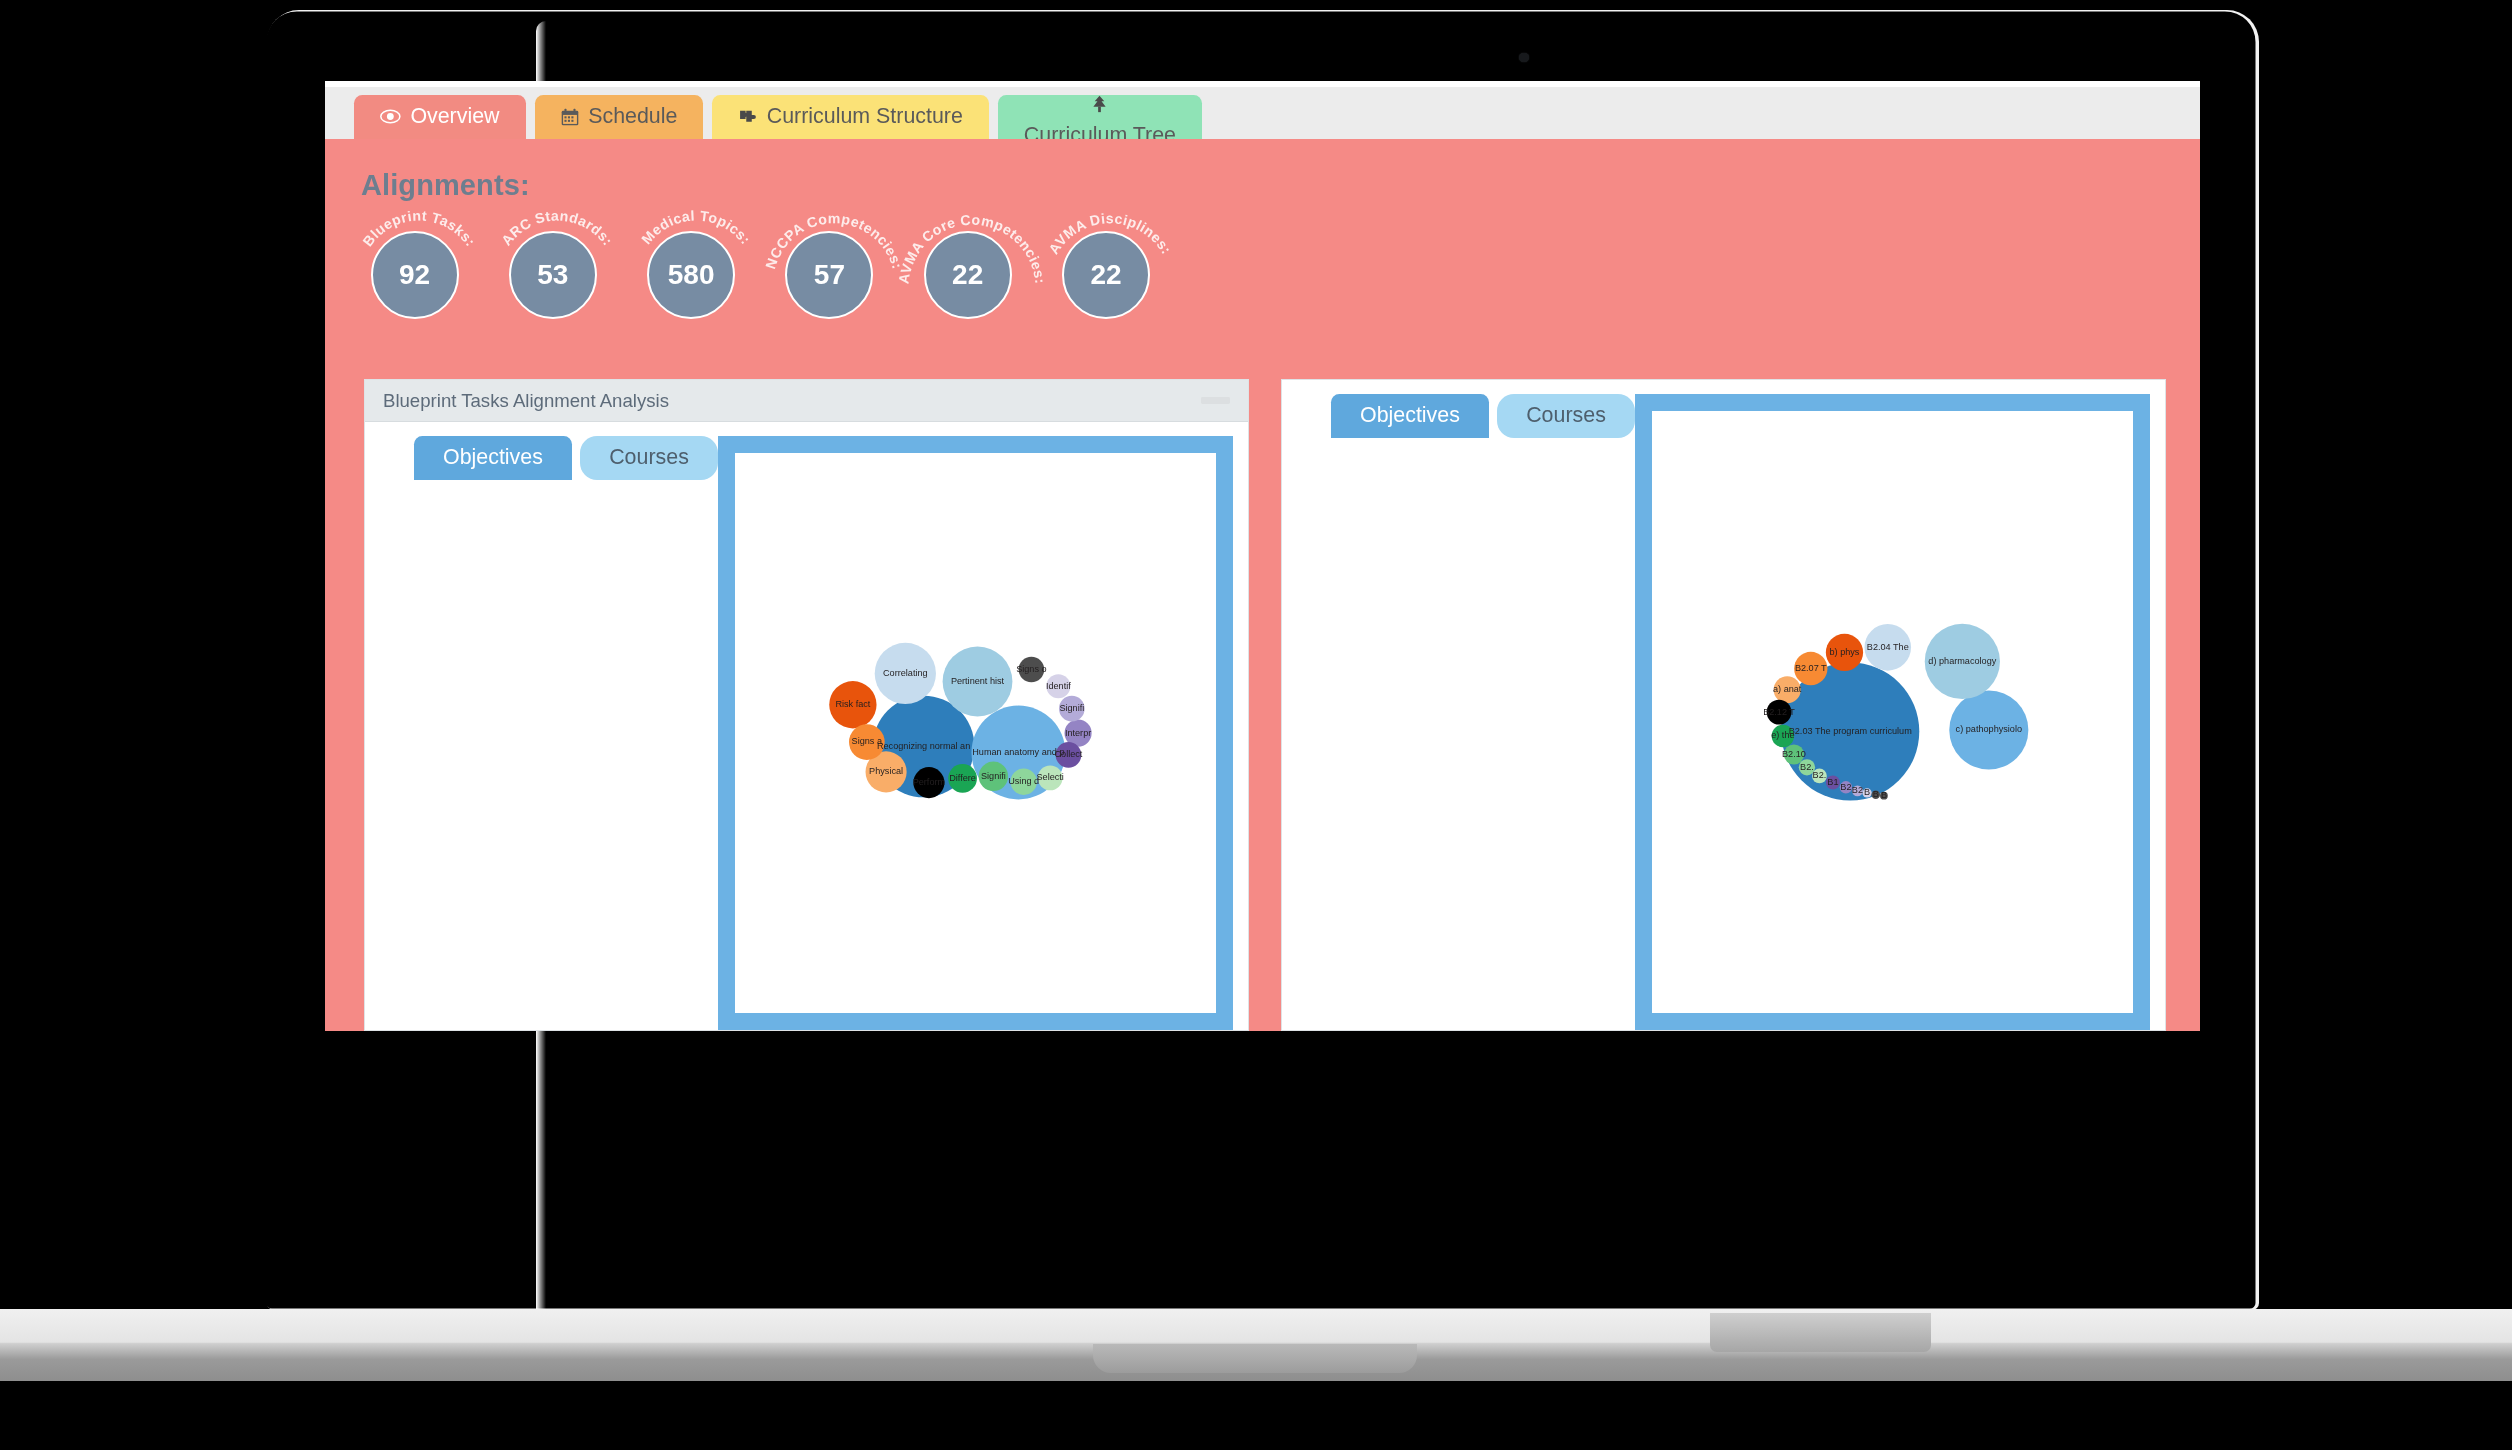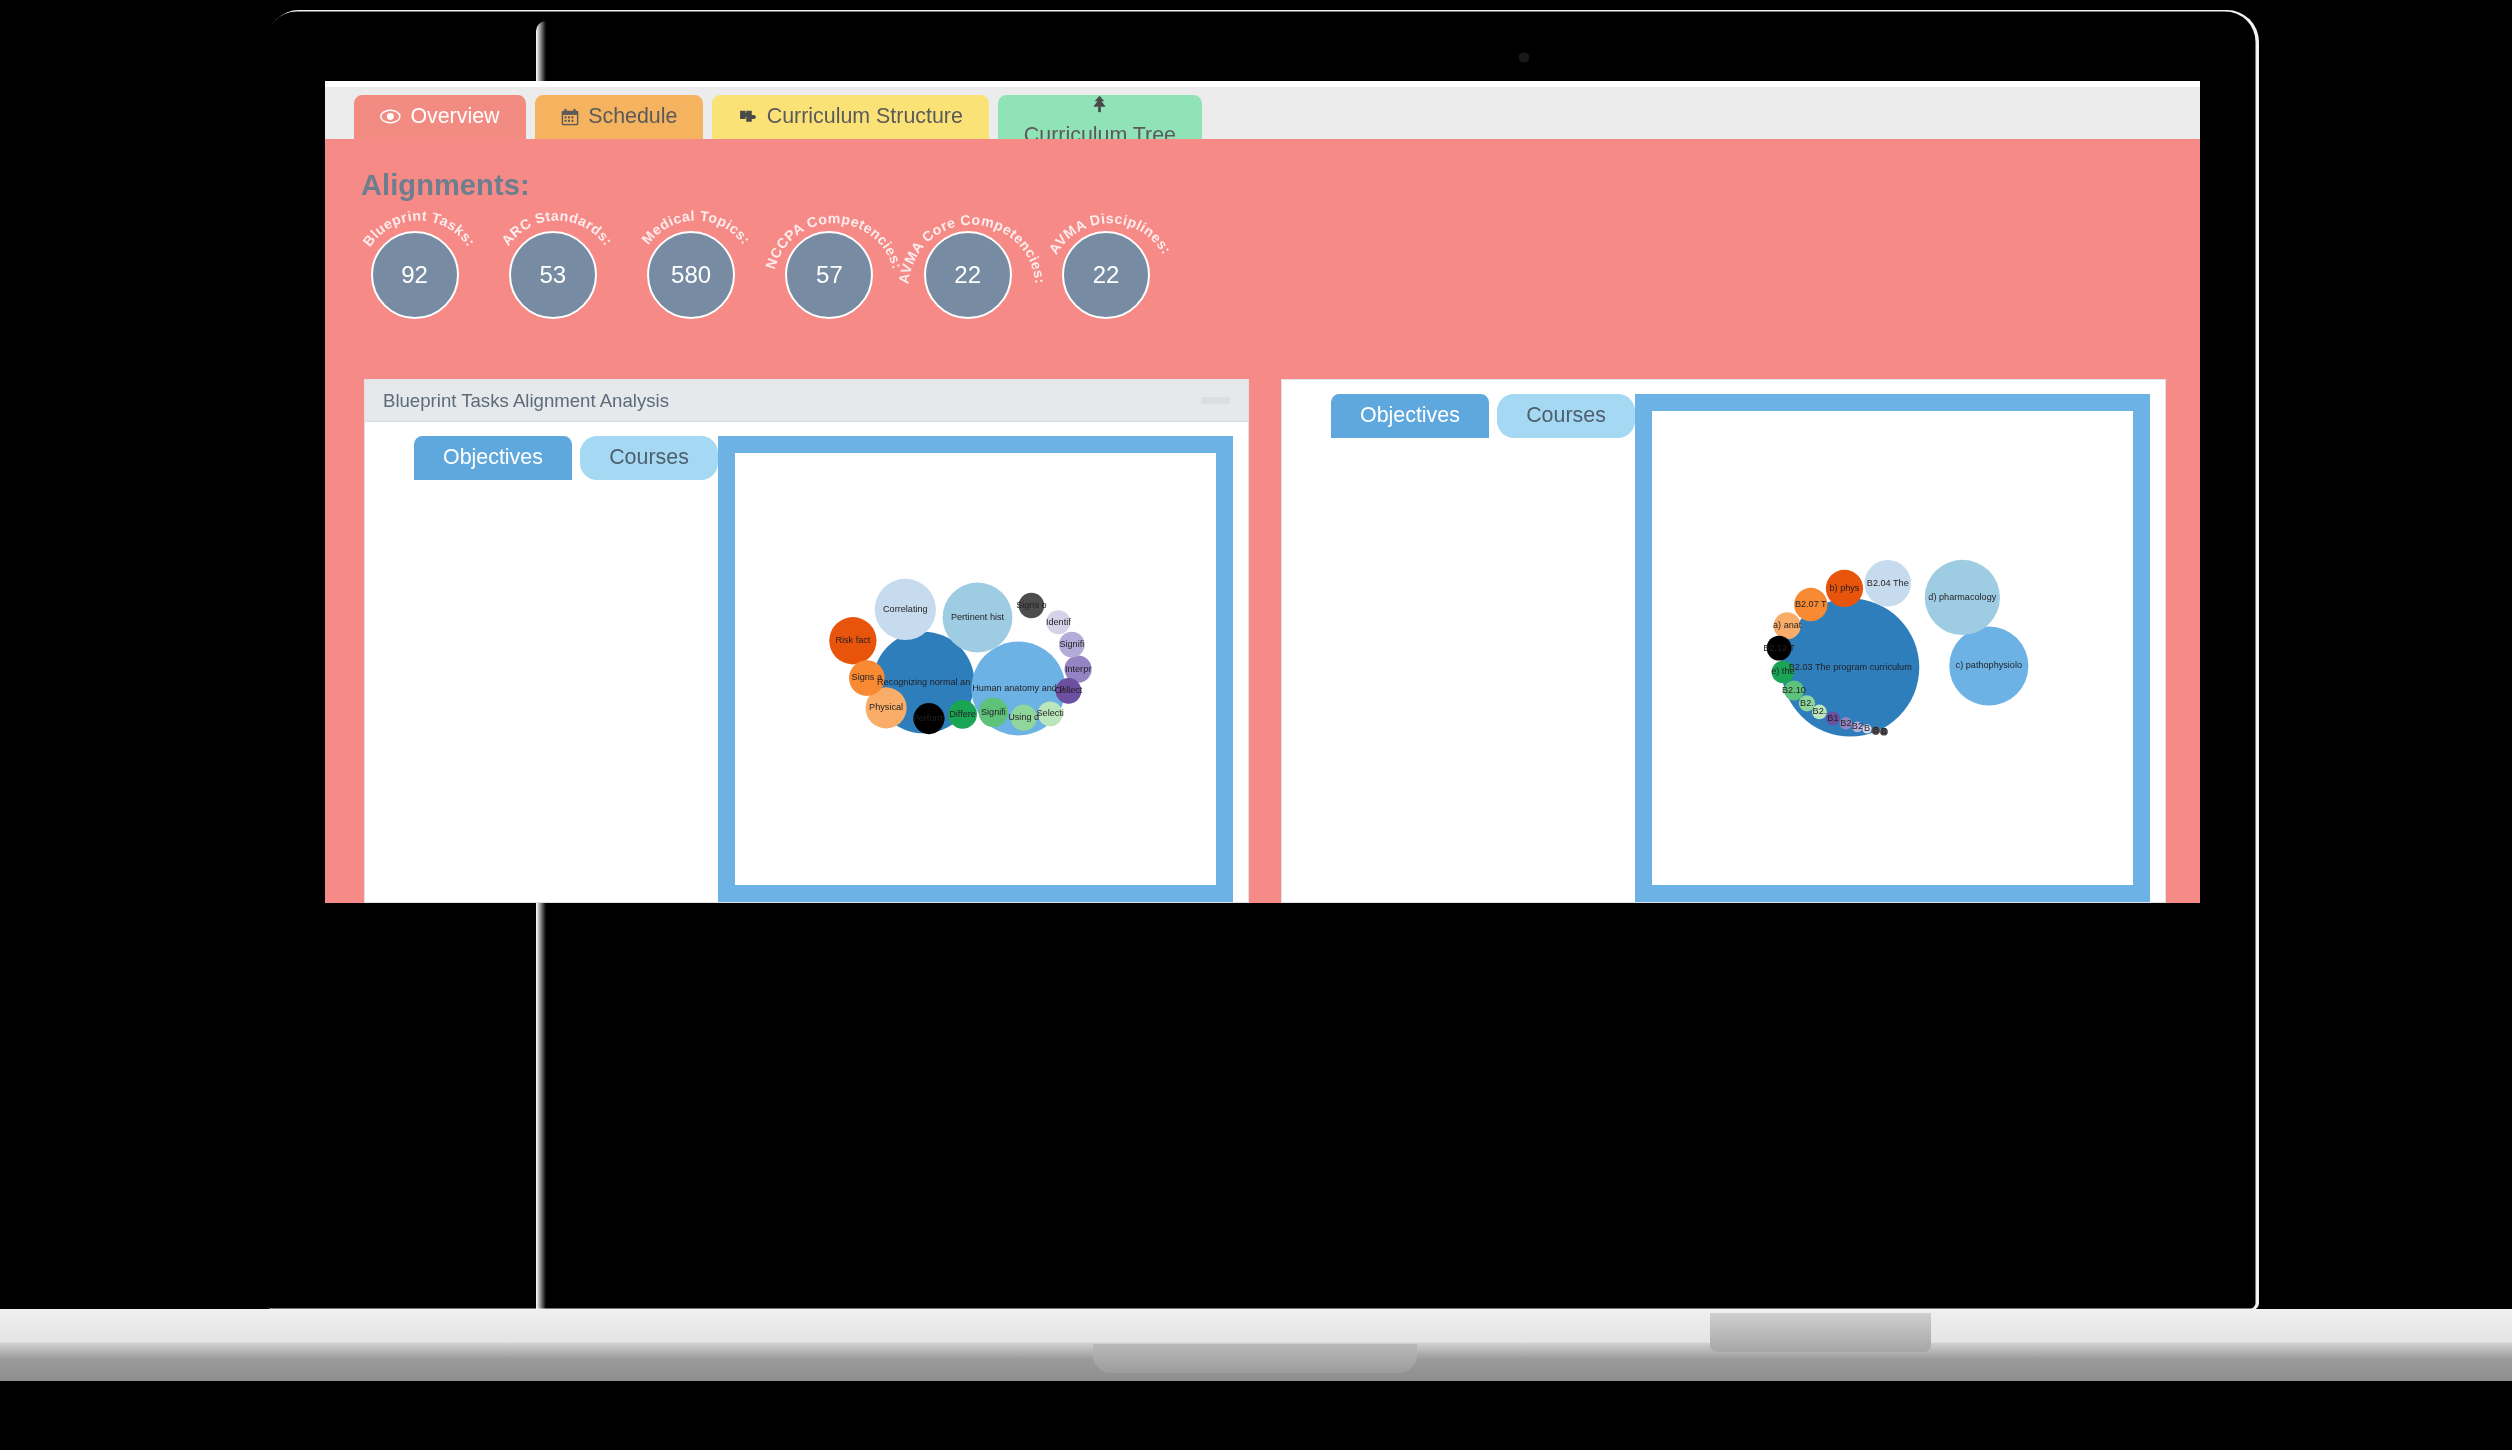--- a/index.html
+++ b/index.html
@@ -11,21 +11,21 @@
   .laptop-lid{
     position:absolute;left:267px;top:9.7px;width:1992px;height:1300px;
     background:#000;border-radius:32px 32px 6.9px 6.9px;
     box-shadow:-2.1px 0 0 1.4px #f2f2f2 inset;
   }
   .lid-hi{position:absolute;left:269px;top:11px;width:9.7px;height:1289px;
     background:linear-gradient(to right,#ffffff,rgba(255,255,255,0));border-radius:32px 0 0 0;}
   .camera{position:absolute;left:1252px;top:43px;width:9.7px;height:9.7px;border-radius:50%;
     background:#17191c;box-shadow:0 0 1.4px #2a2d31;}
   .screen{
-    position:absolute;left:325px;top:81px;width:1875px;height:822px;
+    position:absolute;left:325px;top:81px;width:1875px;height:950px;
     background:#ec4899;overflow:hidden;text-align:center;
   }
   .laptop-base{
     position:absolute;left:0px;top:1309px;width:2512px;height:72px;
     background:linear-gradient(to bottom,#f0f0f0 0%,#e4e4e4 46%,#cfcfcf 48%,#9a9a9a 70%,#8e8e8e 100%);
   }
   .base-notch{
     position:absolute;left:1093px;top:1344px;width:324px;height:29px;
     background:linear-gradient(to bottom,#b9b9b9,#9c9c9c);
     border-radius:0 0 18px 18px;
@@ -66,21 +66,21 @@
     letter-spacing:0.1px;
   }
 
   .circles{position:absolute;left:29px;top:58px;display:flex;align-items:flex-start;}
   .circwrap{position:relative;width:130px;height:128px;margin-right:8.3px;}
   .circwrap svg{position:absolute;left:0;top:0;overflow:visible;}
   .circ{
     position:absolute;left:16.5px;top:34px;width:88px;height:88px;border-radius:50%;
     background:#778ca3;border:2.8px solid #ffffff;box-sizing:border-box;
     display:flex;align-items:center;justify-content:center;
-    color:#ffffff;font-size:24px;
+    color:#ffffff;font-size:28px;font-weight:bold;
   }
   .arctext{font-size:20.5px;font-weight:bold;fill:#fdeceb;letter-spacing:.6px;}
 
   
   .panels{position:absolute;left:39px;top:240px;right:34px;bottom:0;display:flex;gap:32px;}
   .panel{flex:1;background:#ffffff;border:0.7px solid #dfe3e6;display:flex;flex-direction:column;min-width:0;}
   .panel-head{
     height:41px;background:#e5e9eb;border-bottom:0.7px solid #d7dcdf;
     display:flex;align-items:center;justify-content:space-between;padding:0 18px;
   }

